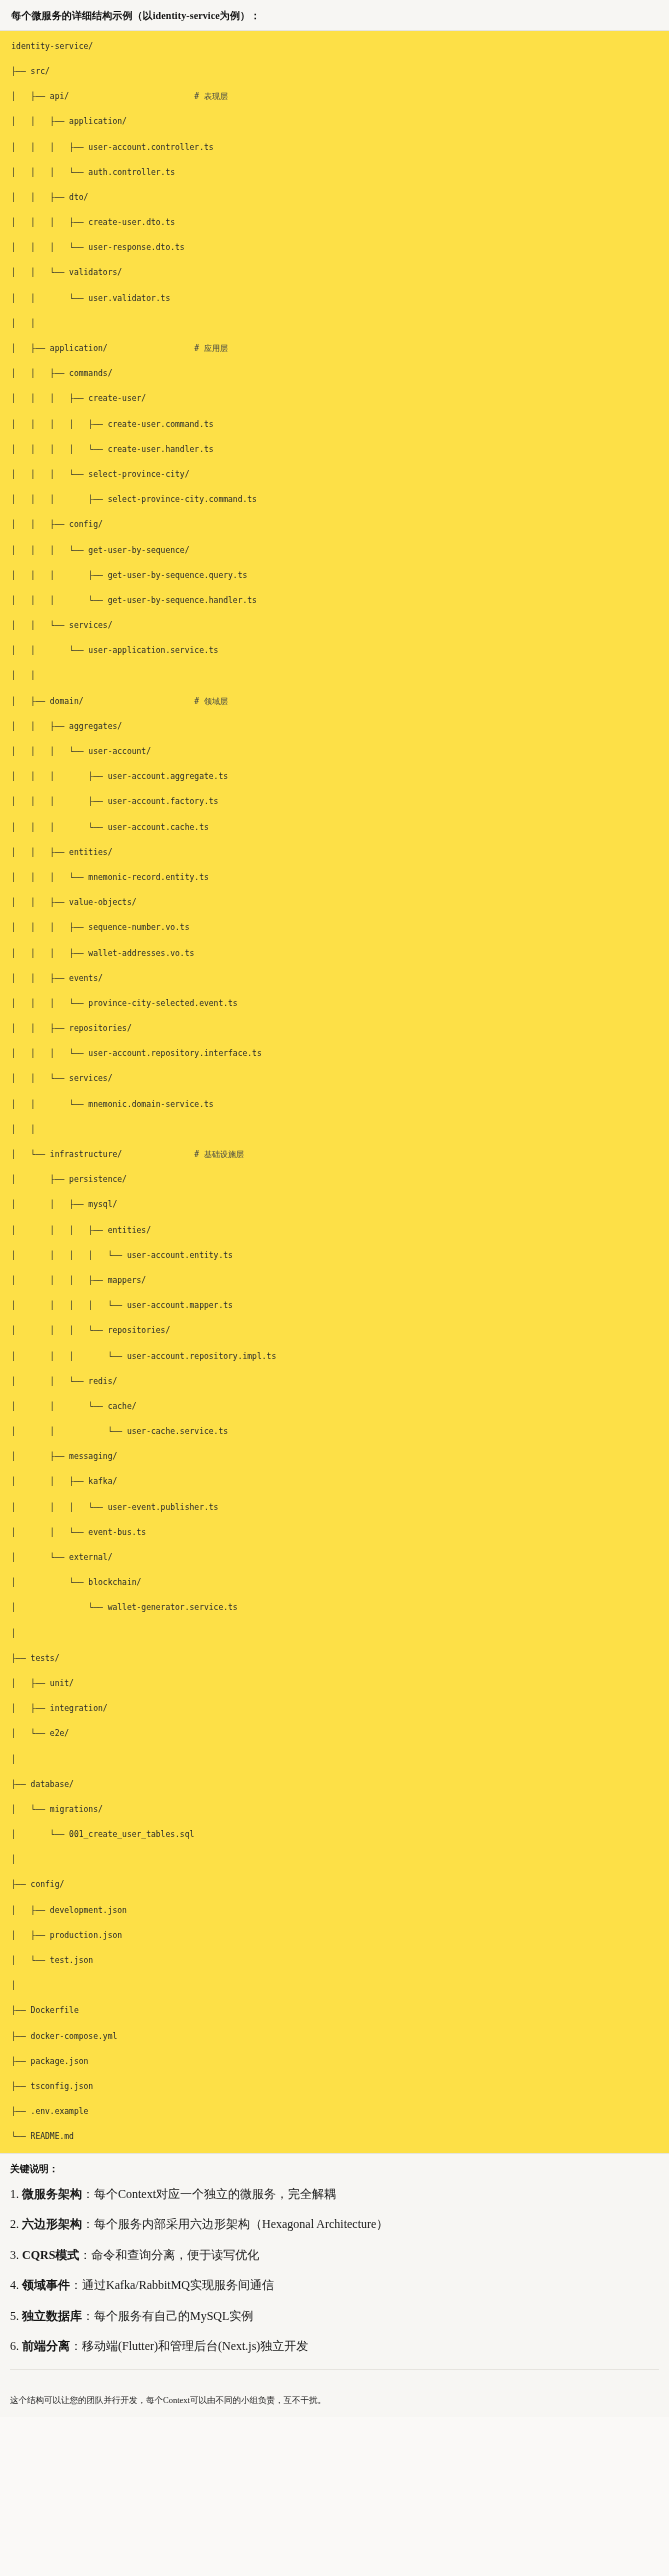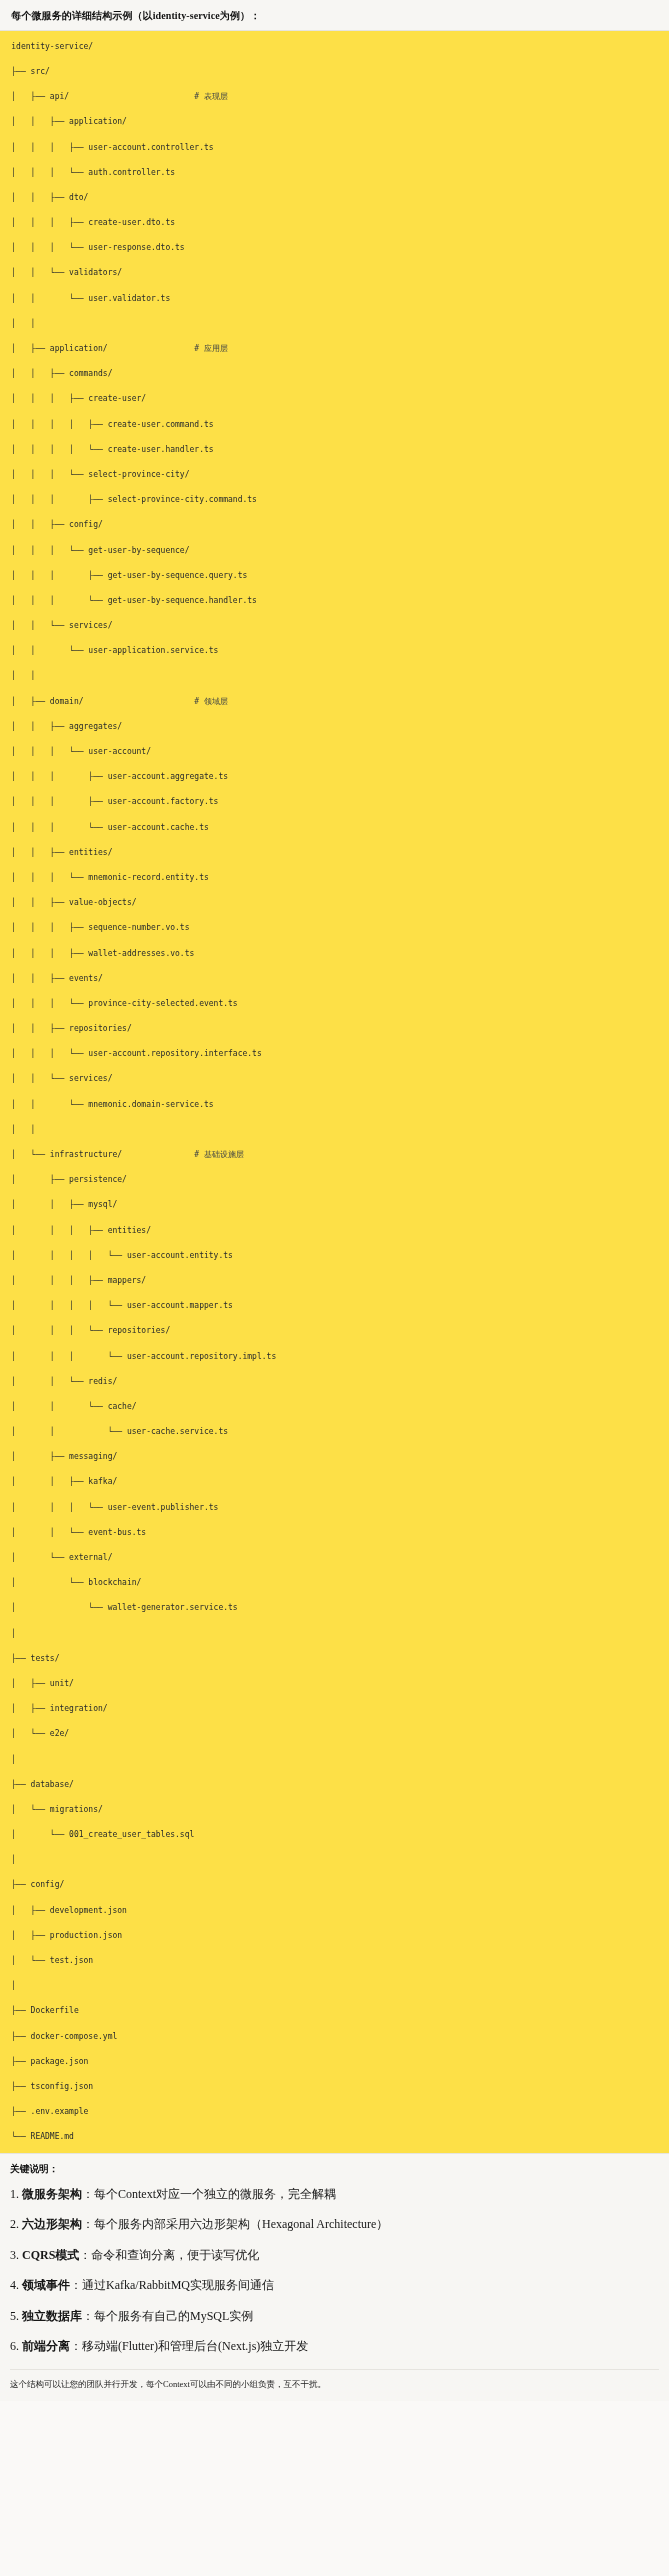--- a/index.html
+++ b/index.html
@@ -83,21 +83,21 @@
   }
   .note-item .nm {
     font-weight: bold;
   }
   .closing {
     font-size: 8.5px;
     line-height: 1.6;
     color: #1b1b1b;
     margin: 13.8px 0 0 0;
     border-top: 0.6px solid #e6e4df;
-    padding-top: 8px;
+    padding-top: 24px;
     font-family: "Liberation Serif", "DejaVu Serif", serif;
   }
 </style>
 </head>
 <body>
 
 <div class="page">
 
   <div class="heading-block">
     <div class="page-title">每个微服务的详细结构示例（以identity-service为例）：</div>

